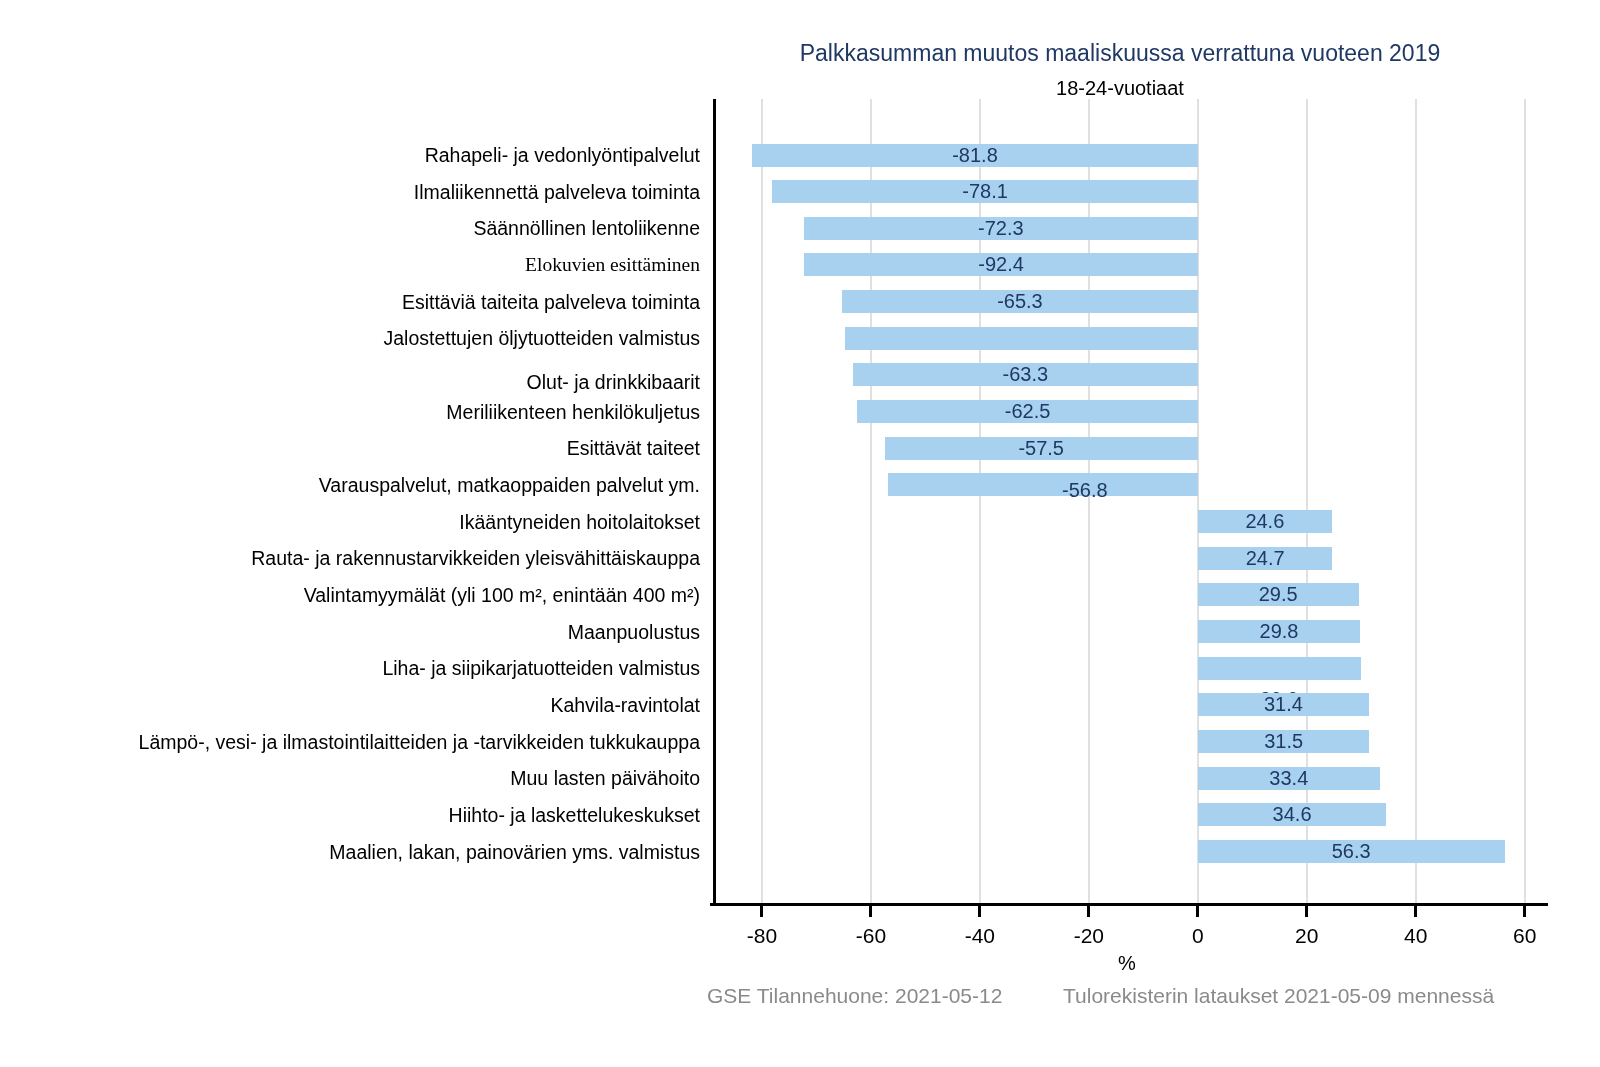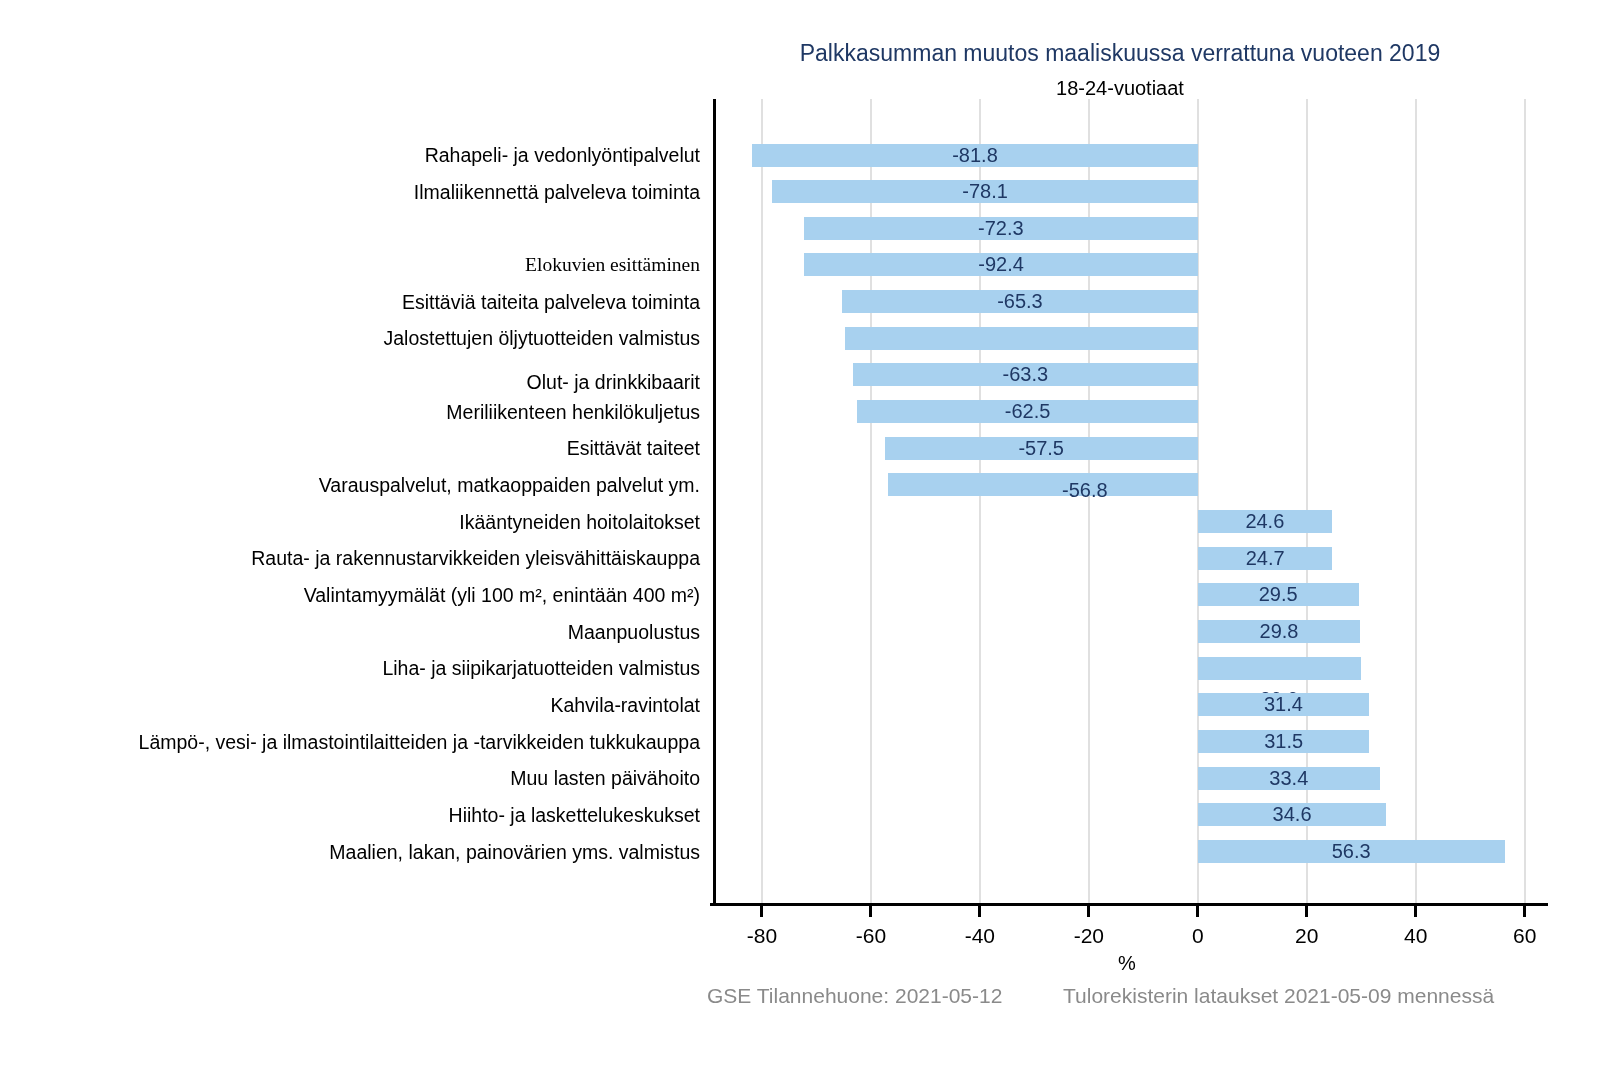--- a/index.html
+++ b/index.html
@@ -48,20 +48,21 @@
 </style>
 </head>
 <body>
 
 <div class="abs" id="chart-title">Palkkasumman muutos maaliskuussa verrattuna vuoteen 2019</div>
 <div class="abs" id="chart-subtitle">18-24-vuotiaat</div>
 
 <div class="abs" id="labels-layer">
     <div class="cat-label" style="top: 143px;">Rahapeli- ja vedonlyöntipalvelut</div>
     <div class="cat-label" style="top: 179.66px;">Ilmaliikennettä palveleva toiminta</div>
+    <div class="cat-label" style="top: 216.32px;">Säännöllinen lentoliikenne</div>
     <div class="cat-label" style="top: 252.98px; font-family: Liberation Serif, serif;">Elokuvien esittäminen</div>
     <div class="cat-label" style="top: 289.64px;">Esittäviä taiteita palveleva toiminta</div>
     <div class="cat-label" style="top: 326.3px;">Jalostettujen öljytuotteiden valmistus</div>
     <div class="cat-label" style="top: 370px;">Olut- ja drinkkibaarit</div>
     <div class="cat-label" style="top: 399.62px;">Meriliikenteen henkilökuljetus</div>
     <div class="cat-label" style="top: 436.28px;">Esittävät taiteet</div>
     <div class="cat-label" style="top: 472.94px;">Varauspalvelut, matkaoppaiden palvelut ym.</div>
     <div class="cat-label" style="top: 509.6px;">Ikääntyneiden hoitolaitokset</div>
     <div class="cat-label" style="top: 546.26px;">Rauta- ja rakennustarvikkeiden yleisvähittäiskauppa</div>
     <div class="cat-label" style="top: 582.92px;">Valintamyymälät (yli 100 m², enintään 400 m²)</div>

